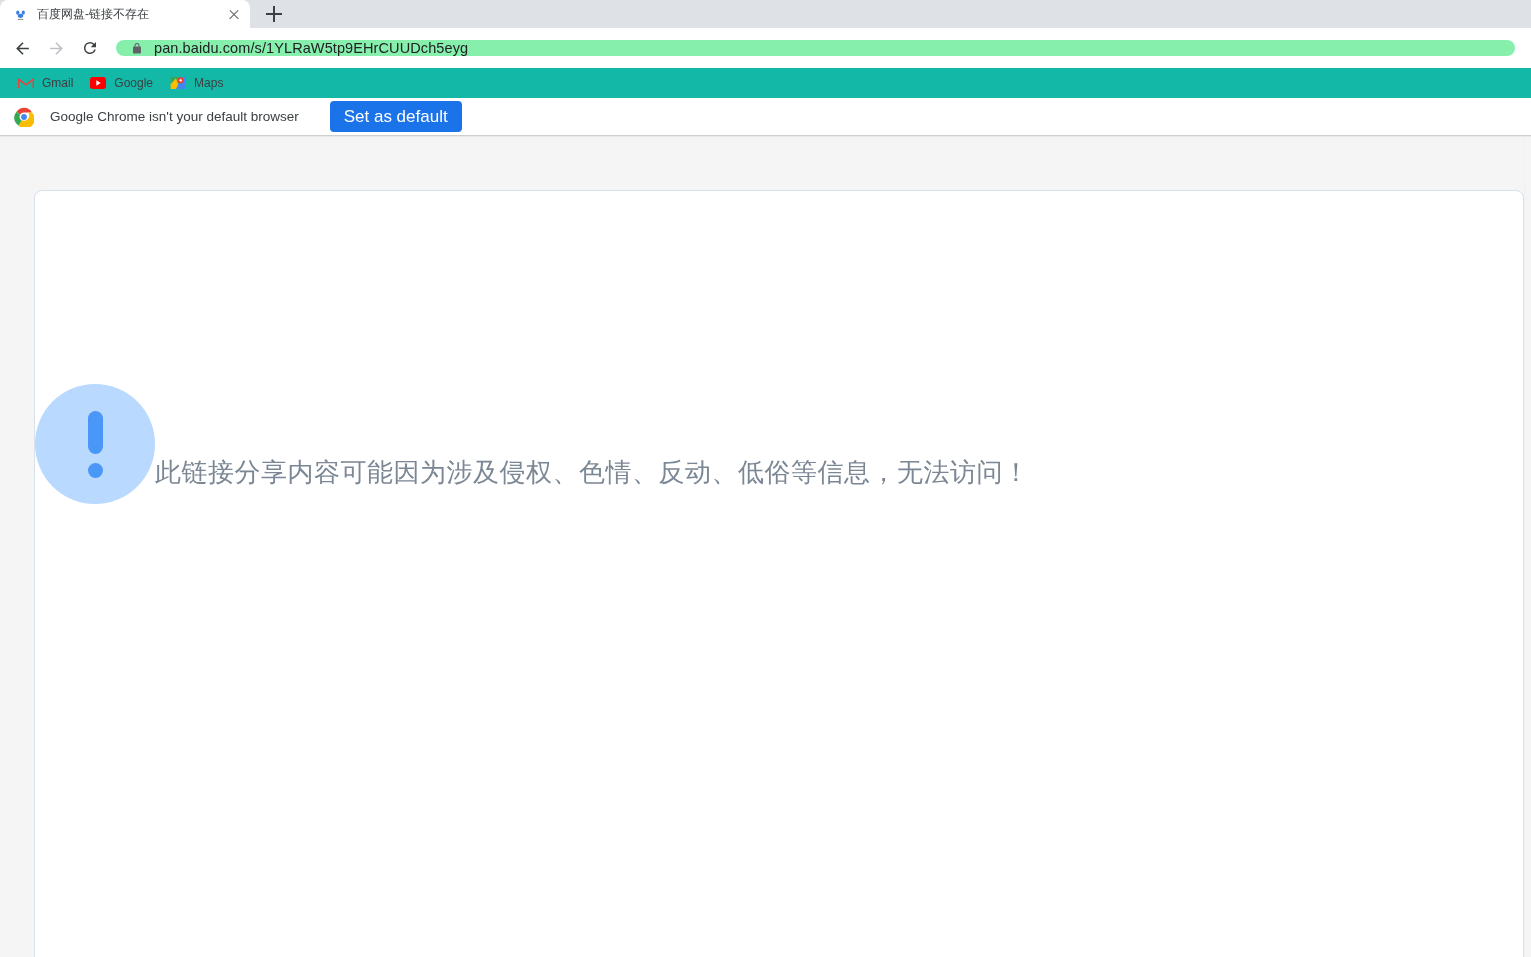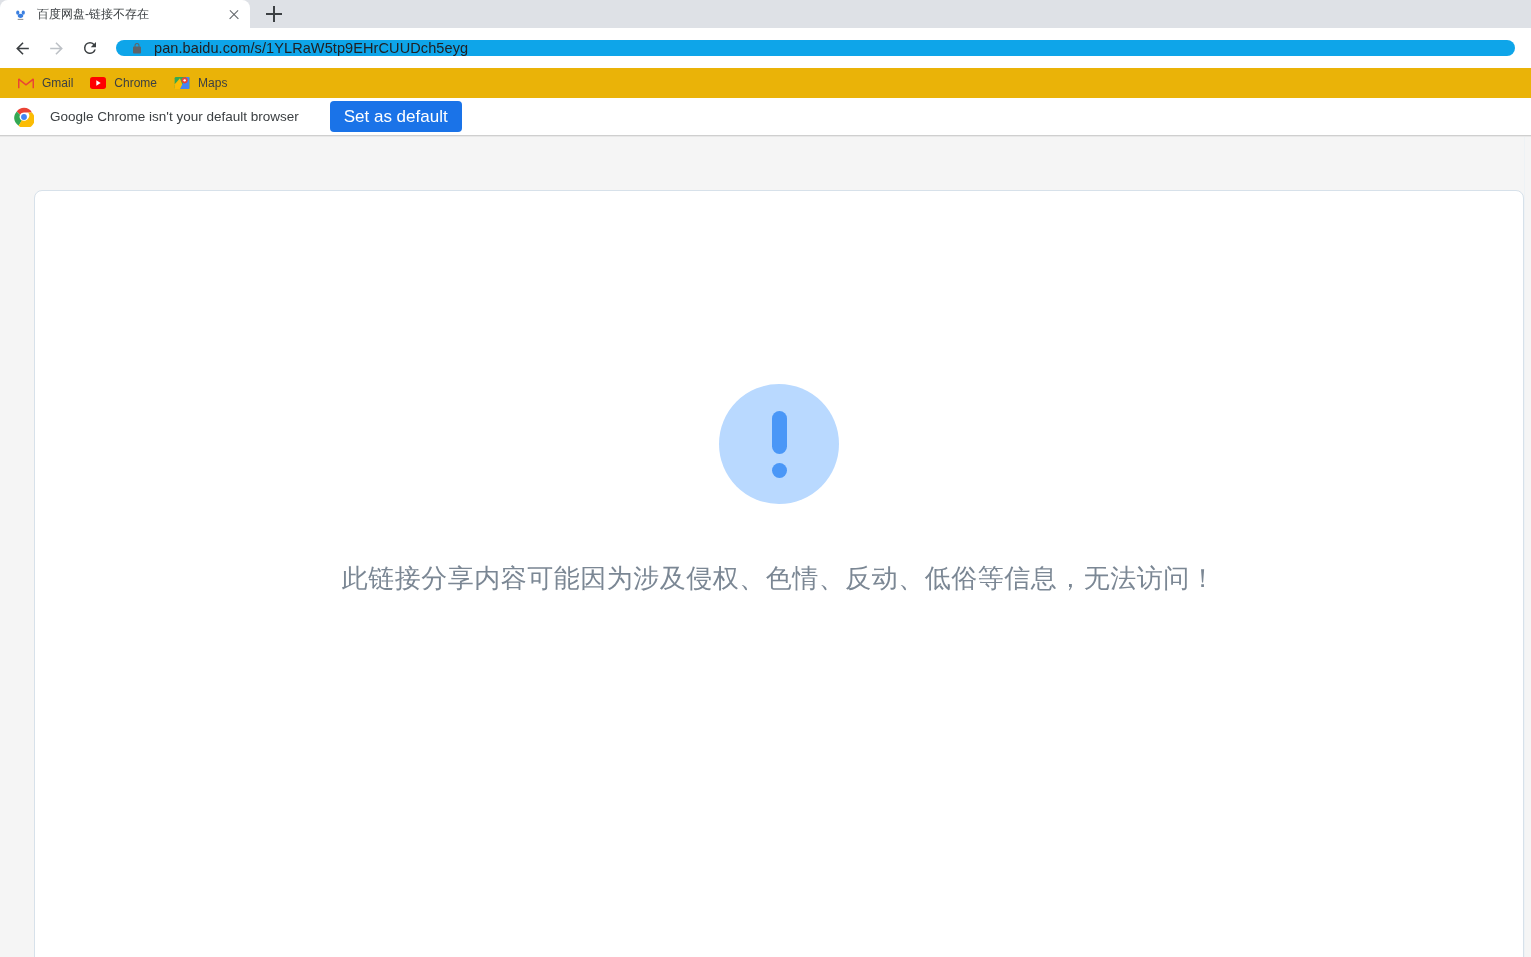--- a/index.html
+++ b/index.html
@@ -94,40 +94,40 @@
     margin-right: 6px;
     display: flex; align-items: center; justify-content: center;
     cursor: pointer;
     border-radius: 50%;
   }
   .navbtn svg { display: block; }
 
   .omnibox {
     flex: 1;
     height: 16px;
-    background: #0ea5e9;
+    background: #86efac;
     border-radius: 14px;
     display: flex;
     align-items: center;
     padding: 0 14px;
     margin-left: 6px;
     margin-right: 6px;
   }
   .lock-icon { width: 14px; height: 14px; flex: 0 0 14px; margin-right: 10px; display:flex; align-items:center; justify-content:center;}
   .url-text {
     font-size: 14.5px;
     color: #202124;
     white-space: nowrap;
     overflow: hidden;
     letter-spacing: 0.1px;
   }
 
   .bookmarks {
     height: 30px;
-    background: #eab308;
+    background: #14b8a6;
     display: flex;
     align-items: center;
     padding-left: 12px;
     flex: 0 0 30px;
   }
   .bm {
     display: flex;
     align-items: center;
     height: 24px;
     padding: 0 9px 0 6px;
@@ -181,21 +181,21 @@
     bottom: -60px;
     background: #ffffff;
     border: 1px solid #d7e1ea;
     border-radius: 8px;
   }
   .error-wrap {
     position: absolute;
     left: 0; right: 0;
     top: 193px;
     display: flex;
-    flex-direction: column;
+    flex-direction: row;
     align-items: center;
   }
   .error-icon {
     width: 120px; height: 120px;
     border-radius: 50%;
     background: #b9d9ff;
     display: flex;
     align-items: center;
     justify-content: center;
     flex-direction: column;
@@ -285,21 +285,21 @@
       </span>
       <span class="bm-label">Gmail</span>
     </div>
     <div class="bm">
       <span class="bm-icon">
         <svg width="16" height="12" viewBox="0 0 24 18">
           <rect x="0" y="0" width="24" height="18" rx="4" fill="#ff0000"></rect>
           <path d="M9.5 4.8 16 9l-6.5 4.2z" fill="#ffffff"></path>
         </svg>
       </span>
-      <span class="bm-label">Chrome</span>
+      <span class="bm-label">Google</span>
     </div>
     <div class="bm">
       <span class="bm-icon">
         <svg width="16" height="16" viewBox="0 0 24 24">
           <rect x="1" y="3" width="22" height="18" rx="2" fill="#34a853"></rect>
           <path d="M1 14 9 5l6 16H1z" fill="#fbbc04"></path>
           <path d="M9 21 18 3h5v18z" fill="#4285f4"></path>
           <circle cx="16" cy="8" r="4.6" fill="#ea4335"></circle>
           <circle cx="16" cy="8" r="1.8" fill="#ffffff"></circle>
         </svg>

